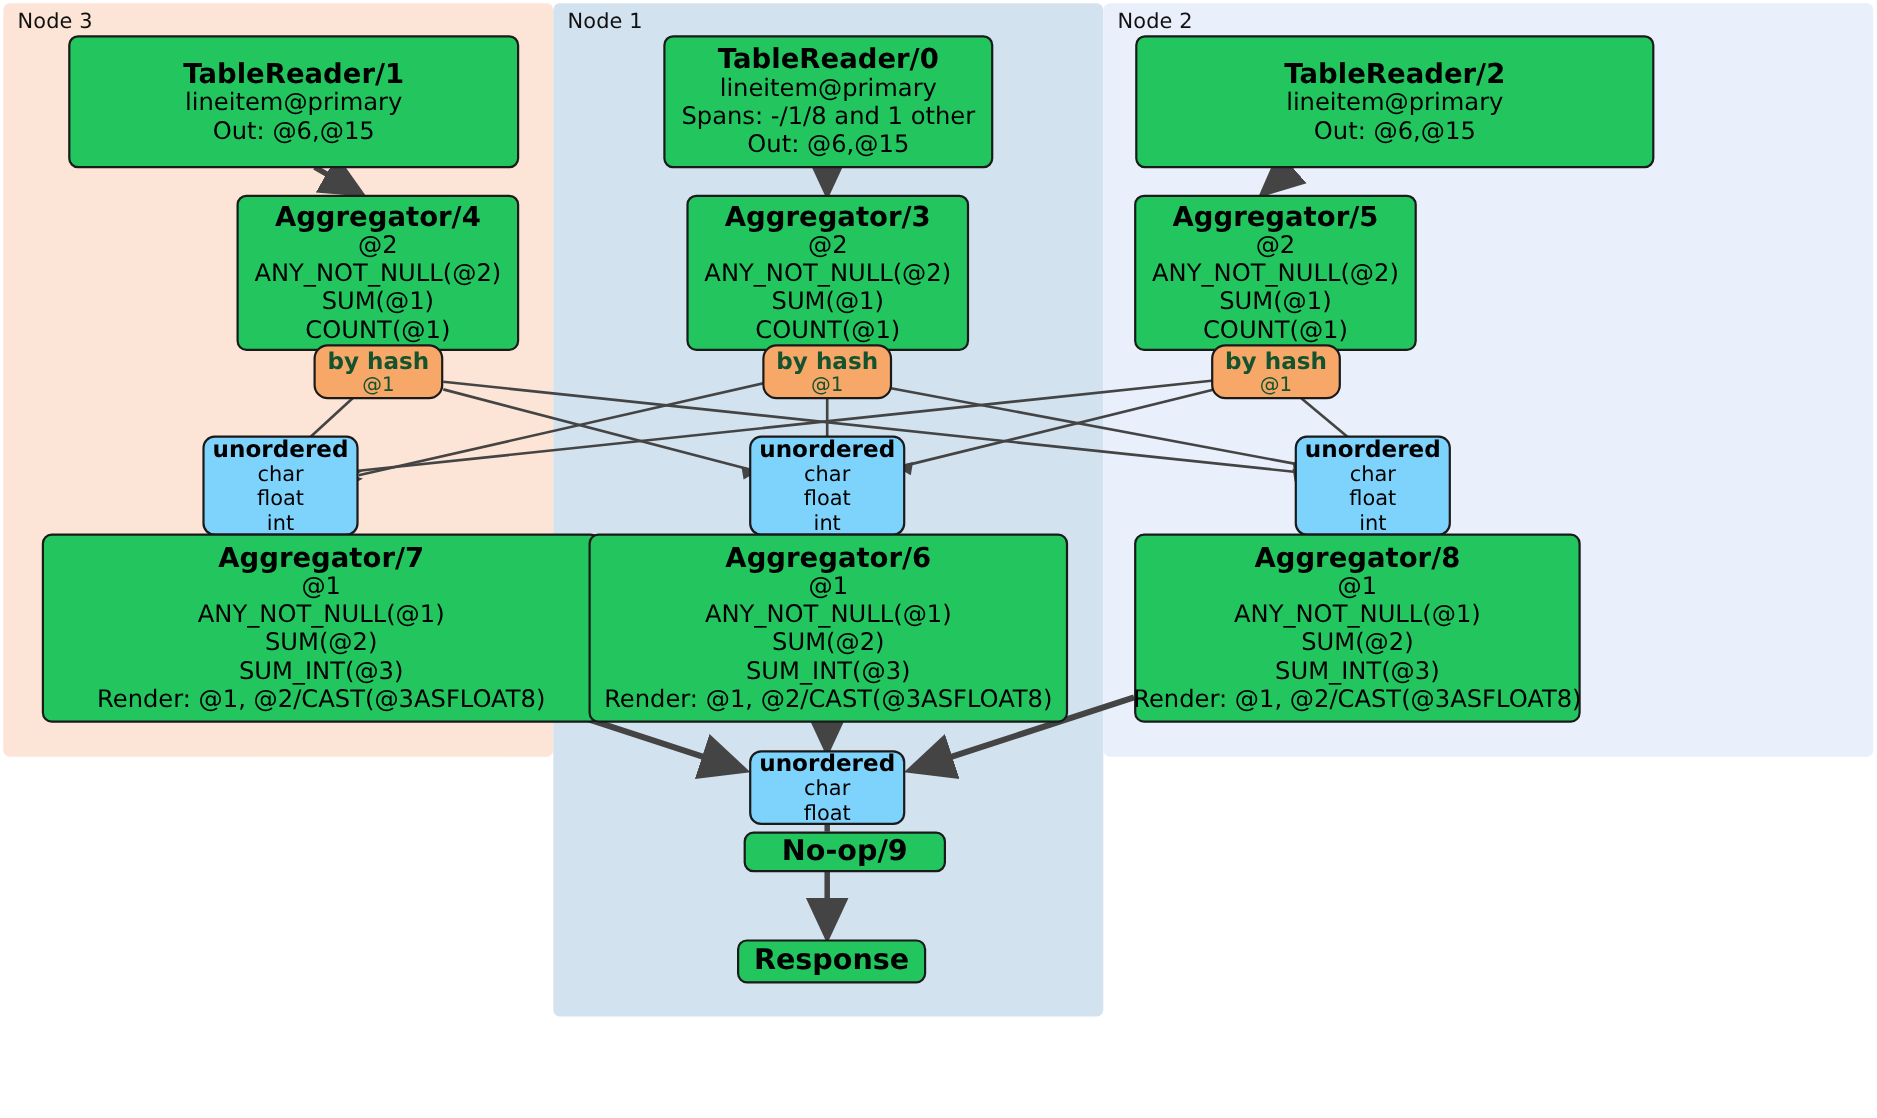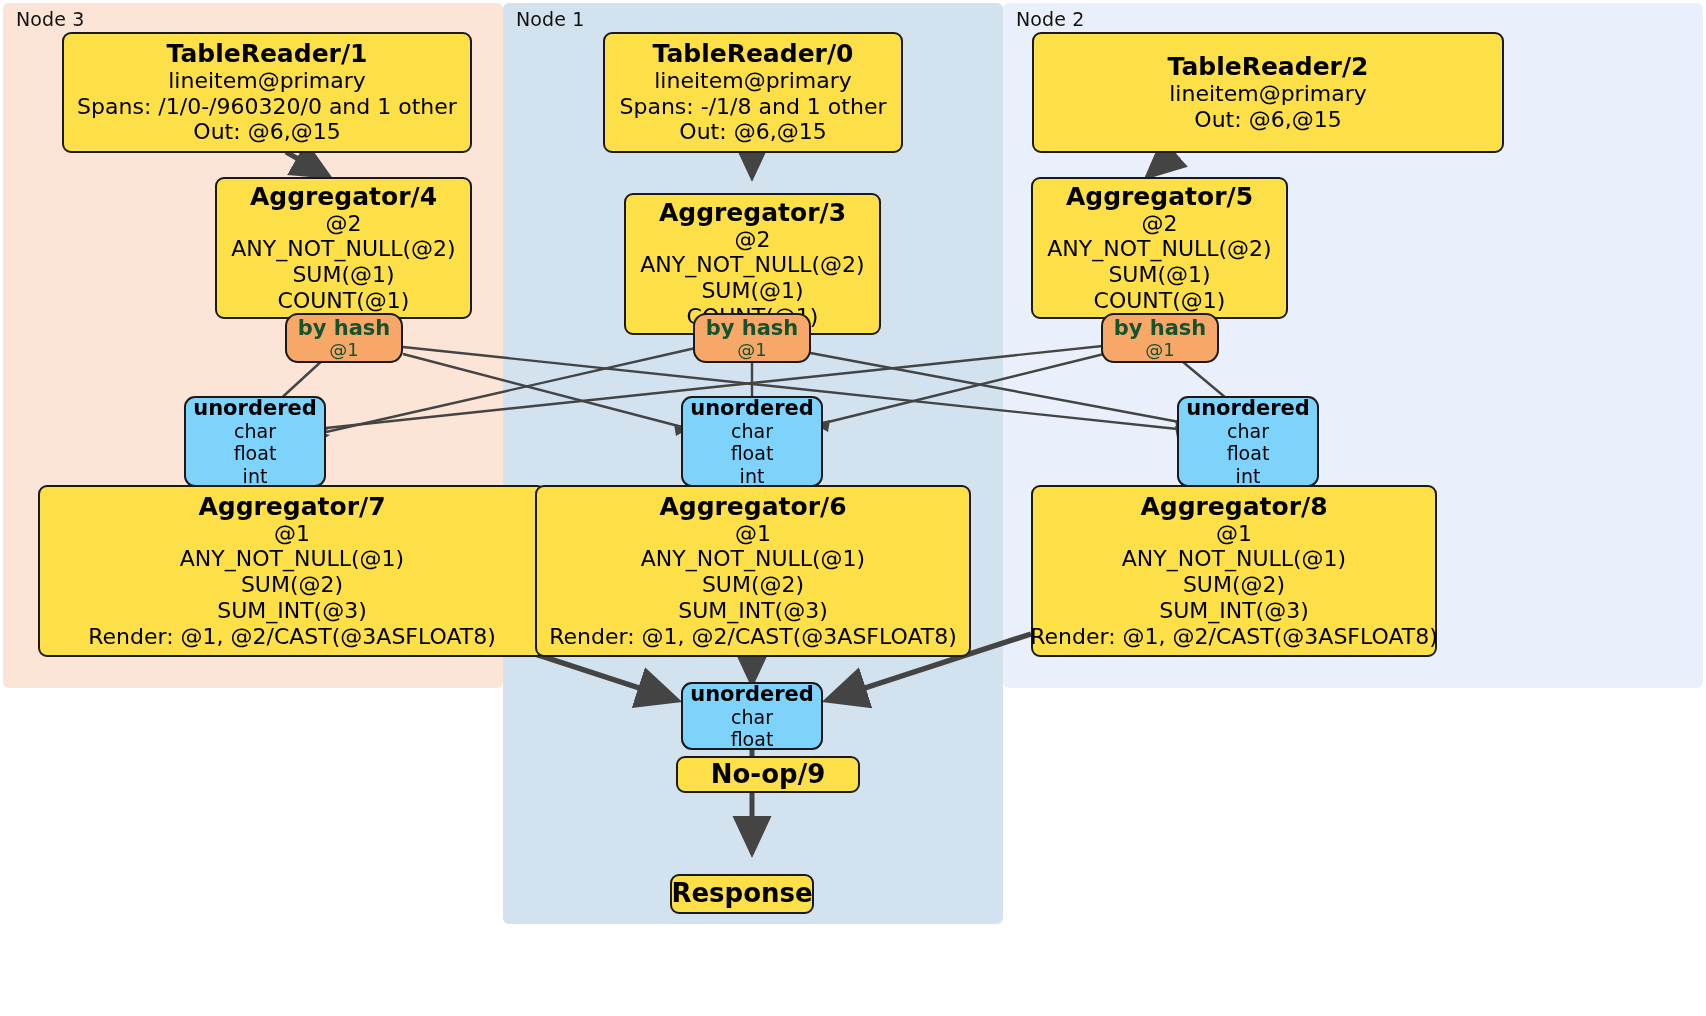--- a/index.html
+++ b/index.html
@@ -10,21 +10,21 @@
   .panel{position:absolute;border-radius:6px;}
   .panel-label{position:absolute;font-size:19px;color:#111;letter-spacing:.1px;}
 
   
   #edges{position:absolute;left:0;top:0;width:1706px;height:1016px;}
 
   
   .box{position:absolute;box-sizing:border-box;display:flex;flex-direction:column;
        align-items:center;justify-content:center;text-align:center;}
 
-  .proc{background:#fde047;border:2px solid #1a1a1a;border-radius:9px;color:#000;}
+  .proc{background:#22c55e;border:2px solid #1a1a1a;border-radius:9px;color:#000;}
   .proc .t{font-weight:bold;font-size:25px;line-height:1.12;}
   .proc .l{font-size:22px;line-height:1.17;white-space:nowrap;}
 
   .router{background:#f7a869;border:2px solid #1a1a1a;border-radius:13px;color:#14532d;}
   .router .t{font-weight:bold;font-size:21px;line-height:1.1;}
   .router .l{font-size:18px;line-height:1.1;}
 
   .sync{background:#7dd3fc;border:2px solid #1a1a1a;border-radius:11px;color:#000;}
   .sync .t{font-weight:bold;font-size:21px;line-height:1.15;}
   .sync .l{font-size:19px;line-height:1.18;}
@@ -91,21 +91,20 @@
     </g>
 
     <line x1="752" y1="748" x2="752" y2="756" stroke="#444" stroke-width="5" fill="none"></line>
 
     <line x1="752" y1="791" x2="752" y2="852" stroke="#444" stroke-width="5" fill="none" marker-end="url(#ah)"></line>
   </svg>
 
   <div class="box proc" style="left:62px;top:32px;width:410px;height:121px;">
     <div class="t">TableReader/1</div>
     <div class="l">lineitem@primary</div>
-    <div class="l">Spans: /1/0-/960320/0 and 1 other</div>
     <div class="l">Out: @6,@15</div>
   </div>
 
   <div class="box proc" style="left:603px;top:32px;width:300px;height:121px;">
     <div class="t">TableReader/0</div>
     <div class="l">lineitem@primary</div>
     <div class="l">Spans: -/1/8 and 1 other</div>
     <div class="l">Out: @6,@15</div>
   </div>
 
@@ -116,21 +115,21 @@
   </div>
 
   <div class="box proc" style="left:215px;top:177px;width:257px;height:142px;">
     <div class="t">Aggregator/4</div>
     <div class="l">@2</div>
     <div class="l">ANY_NOT_NULL(@2)</div>
     <div class="l">SUM(@1)</div>
     <div class="l">COUNT(@1)</div>
   </div>
 
-  <div class="box proc" style="left:624px;top:177px;width:257px;height:142px;margin-top:16px;">
+  <div class="box proc" style="left:624px;top:177px;width:257px;height:142px;">
     <div class="t">Aggregator/3</div>
     <div class="l">@2</div>
     <div class="l">ANY_NOT_NULL(@2)</div>
     <div class="l">SUM(@1)</div>
     <div class="l">COUNT(@1)</div>
   </div>
 
   <div class="box proc" style="left:1031px;top:177px;width:257px;height:142px;">
     <div class="t">Aggregator/5</div>
     <div class="l">@2</div>
@@ -201,17 +200,17 @@
   <div class="box sync" style="left:681px;top:682px;width:142px;height:68px;">
     <div class="t">unordered</div>
     <div class="l">char</div>
     <div class="l">float</div>
   </div>
 
   <div class="box proc noop" style="left:676px;top:756px;width:184px;height:37px;">
     <div class="t">No-op/9</div>
   </div>
 
-  <div class="box proc response" style="left:670px;top:854px;width:144px;height:40px;margin-top:20px;">
+  <div class="box proc response" style="left:670px;top:854px;width:172px;height:40px;">
     <div class="t">Response</div>
   </div>
 
 </div>
 
 </body></html>

